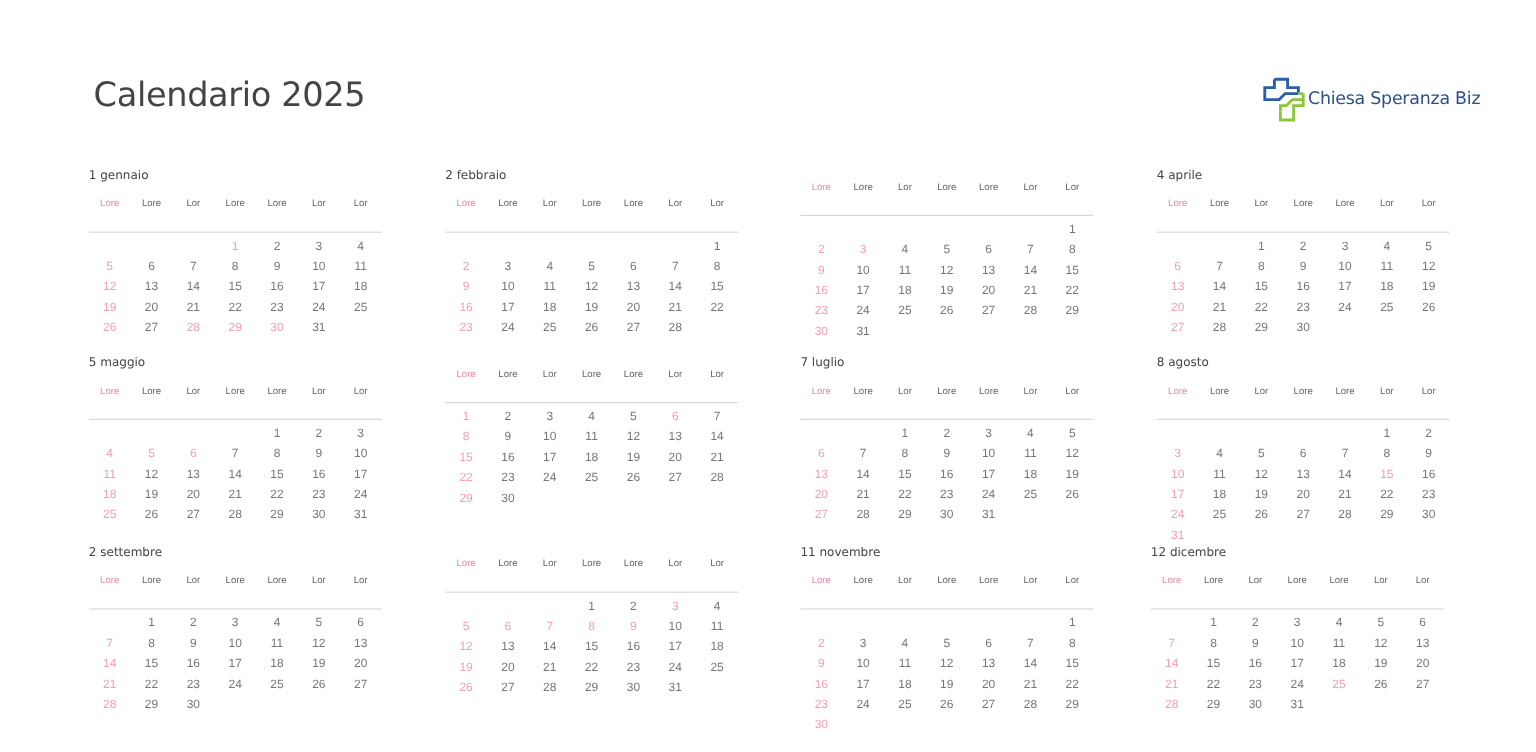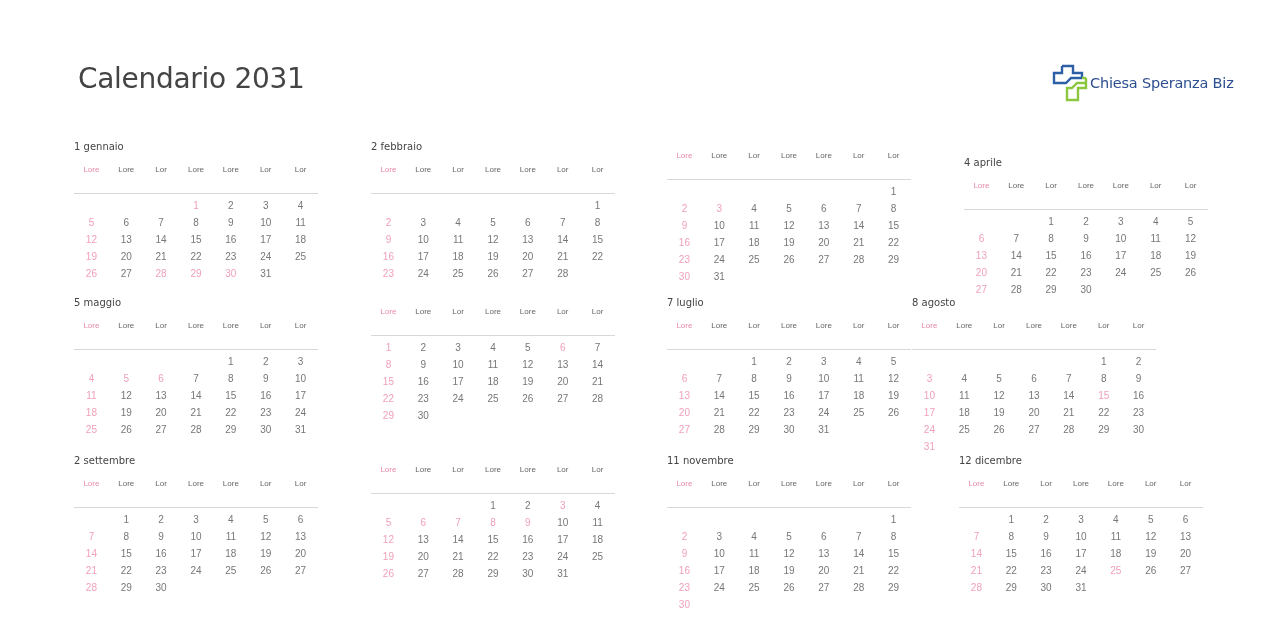--- a/index.html
+++ b/index.html
@@ -31,21 +31,21 @@
   .wd { text-align: center; font-size: 8px; color: #666; height: 10px; line-height: 10px; }
   .wd.sun { color: #e889a8; }
   .days { display: grid; grid-template-columns: repeat(7, 1fr); margin-top: 3px; }
   .day { text-align: center; font-size: 10px; color: #777; height: 17px; line-height: 17px; }
   .day.holiday { color: #f0a0b8; }
   .day.empty { color: transparent; }
 </style>
 </head>
 <body>
 
-<div class="page-title">Calendario 2031</div>
+<div class="page-title">Calendario 2025</div>
 
 <div class="logo">
   <svg width="38" height="38" viewBox="0 0 38 38">
     <path d="M11 2 H22 V9 H31 V14" fill="none" stroke="#2d5fa6" stroke-width="2.4"></path>
     <path d="M11 2 V9 H3 V19 H15 L20 14 H31" fill="none" stroke="#2d5fa6" stroke-width="2.4"></path>
     <path d="M35 14 V24 H27 V36 H16 V29" fill="none" stroke="#8cc63e" stroke-width="2.4"></path>
     <path d="M35 14 H31 M16 29 V24 H21 L26 19 H35" fill="none" stroke="#8cc63e" stroke-width="2.4"></path>
   </svg>
   <span class="logo-text">Chiesa Speranza Biz</span>
 </div>
@@ -190,21 +190,21 @@
         <div class="day">24</div>
         <div class="day">25</div>
         <div class="day">26</div>
         <div class="day">27</div>
         <div class="day">28</div>
         <div class="day">29</div>
         <div class="day holiday">30</div>
         <div class="day">31</div>
       </div>
     </div>
-    <div class="month" style="left: 964px; top: 140px; margin-top: 16px;">
+    <div class="month" style="left: 964px; top: 140px;">
       <div class="month-title">4 aprile</div>
       <div class="weekdays">
         <div class="wd sun">Lore</div>
         <div class="wd">Lore</div>
         <div class="wd">Lor</div>
         <div class="wd">Lore</div>
         <div class="wd">Lore</div>
         <div class="wd">Lor</div>
         <div class="wd">Lor</div>
       </div>
@@ -375,21 +375,21 @@
         <div class="day">24</div>
         <div class="day">25</div>
         <div class="day">26</div>
         <div class="day holiday">27</div>
         <div class="day">28</div>
         <div class="day">29</div>
         <div class="day">30</div>
         <div class="day">31</div>
       </div>
     </div>
-    <div class="month" style="left: 912px; top: 296px;">
+    <div class="month" style="left: 964px; top: 296px;">
       <div class="month-title">8 agosto</div>
       <div class="weekdays">
         <div class="wd sun">Lore</div>
         <div class="wd">Lore</div>
         <div class="wd">Lor</div>
         <div class="wd">Lore</div>
         <div class="wd">Lore</div>
         <div class="wd">Lor</div>
         <div class="wd">Lor</div>
       </div>

